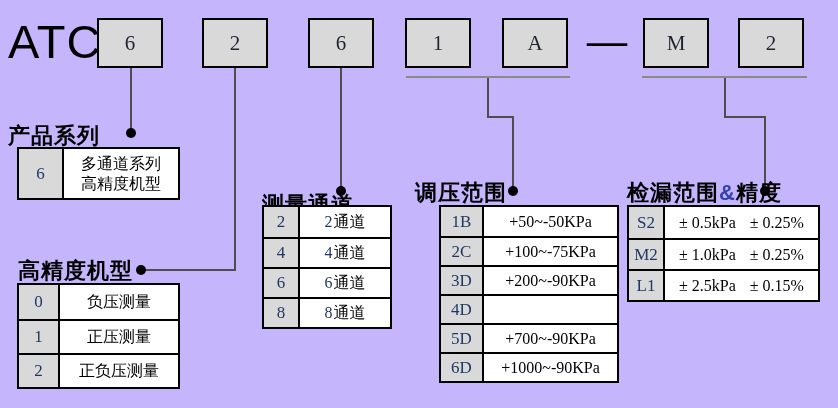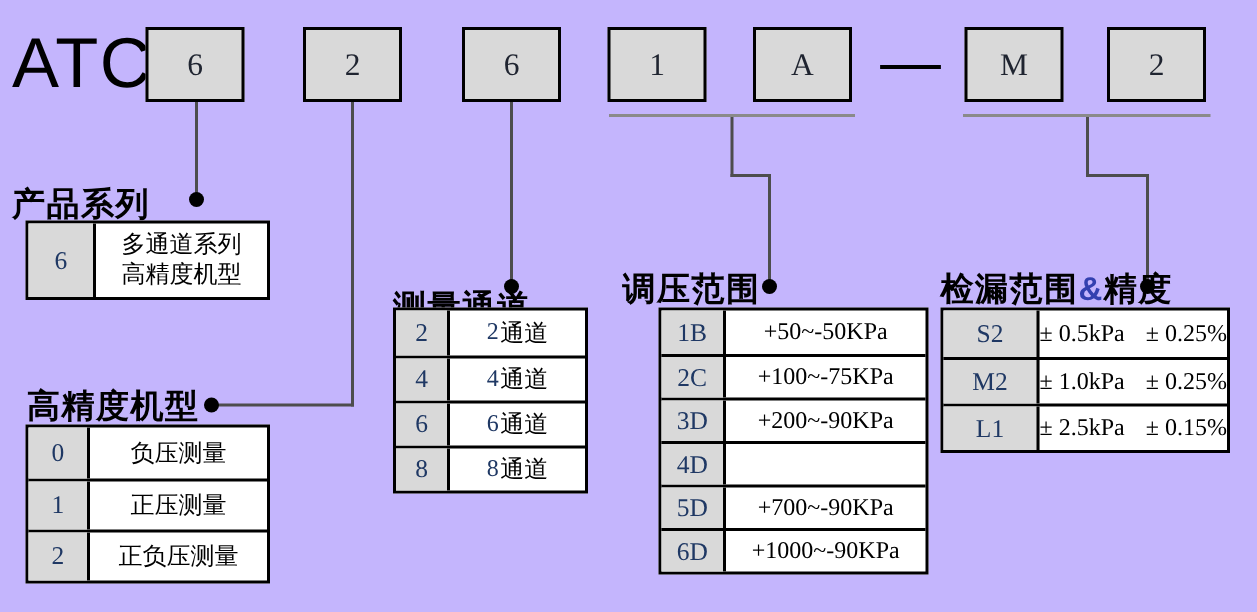--- a/index.html
+++ b/index.html
@@ -53,21 +53,21 @@
   }
   .val .num{color:#1f3864;margin-right:1px;}
   .val .rng{margin-right:14px;}
   .val-lines{flex:1;display:flex;flex-direction:column;align-items:center;justify-content:center;
     font-size:16px;line-height:20px;color:#000;font-family:"Liberation Serif",serif;}
   
   .tbl-a .row{height:49px;} .tbl-a .key{width:45px;}
   .tbl-b .row{height:34px;} .tbl-b .key{width:41px;}
   .tbl-c .row{height:30px;} .tbl-c .key{width:36px;}
   .tbl-d .row{height:29px;} .tbl-d .key{width:43px;}
-  .tbl-e .row{height:31px;} .tbl-e .key{width:64px;}
+  .tbl-e .row{height:31px;} .tbl-e .key{width:36px;}
 </style>
 </head>
 <body>
 
 <div class="canvas">
 
   <div class="atc">ATC</div>
   <div class="code-box" style="left:97px">6</div>
   <div class="code-box" style="left:202px">2</div>
   <div class="code-box" style="left:308px">6</div>

